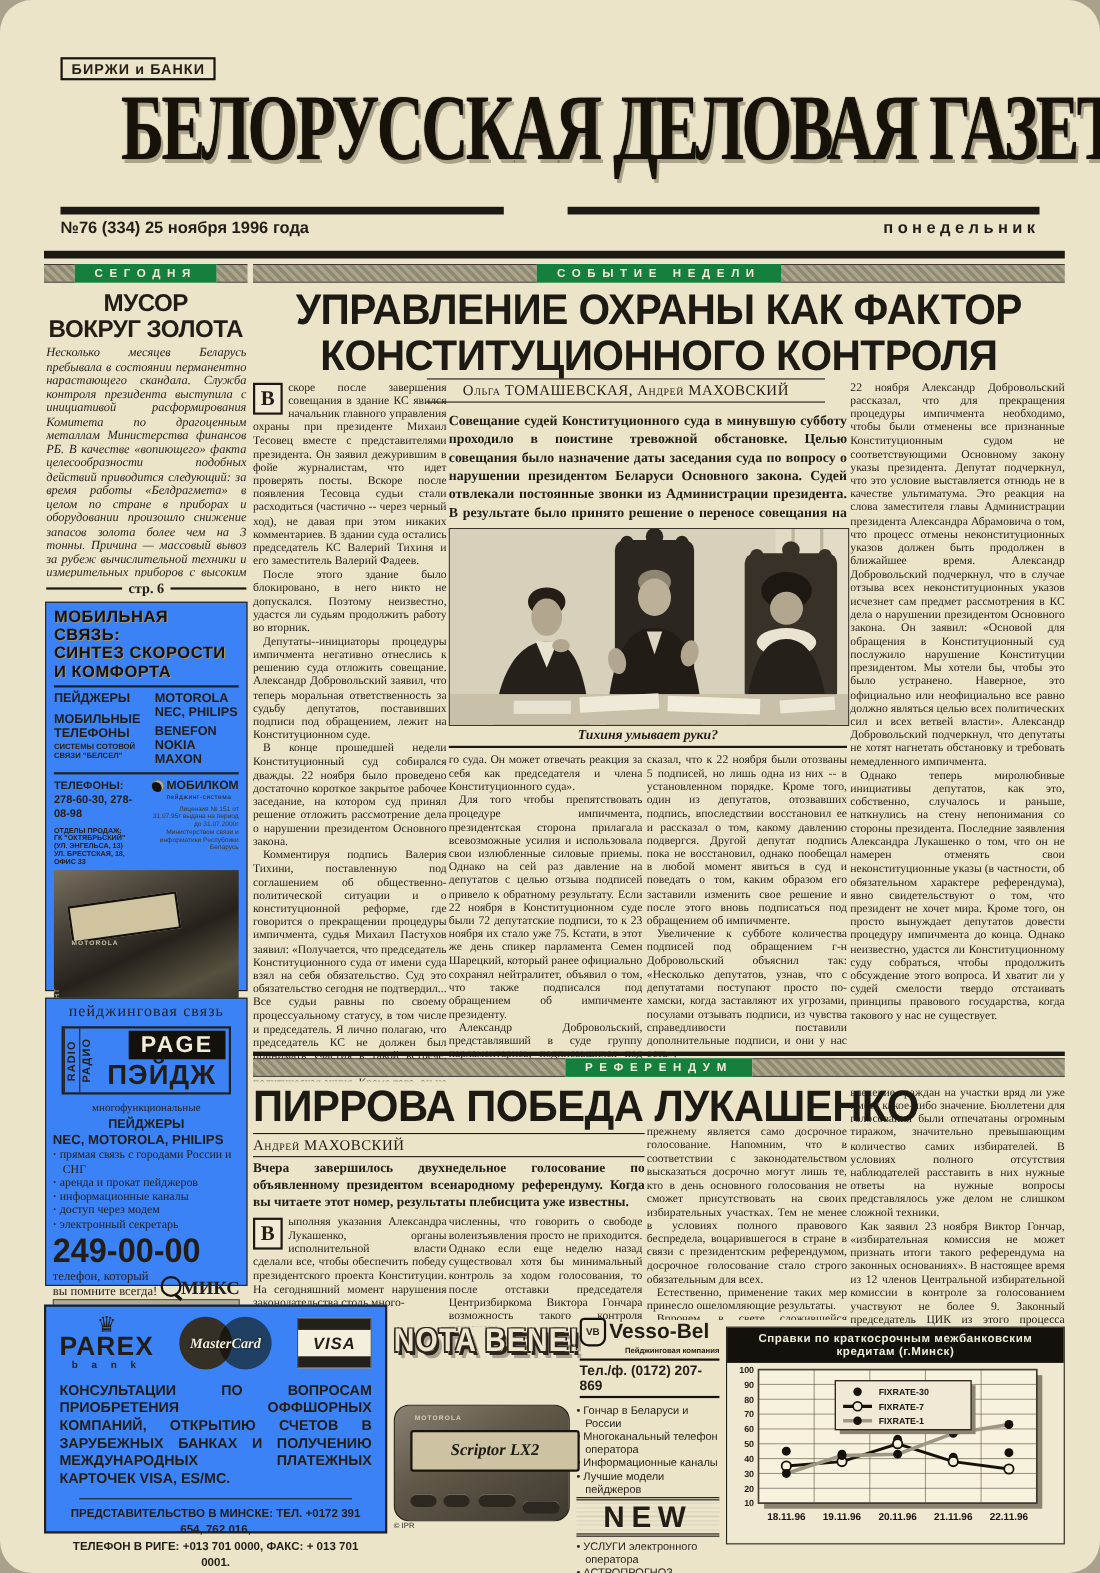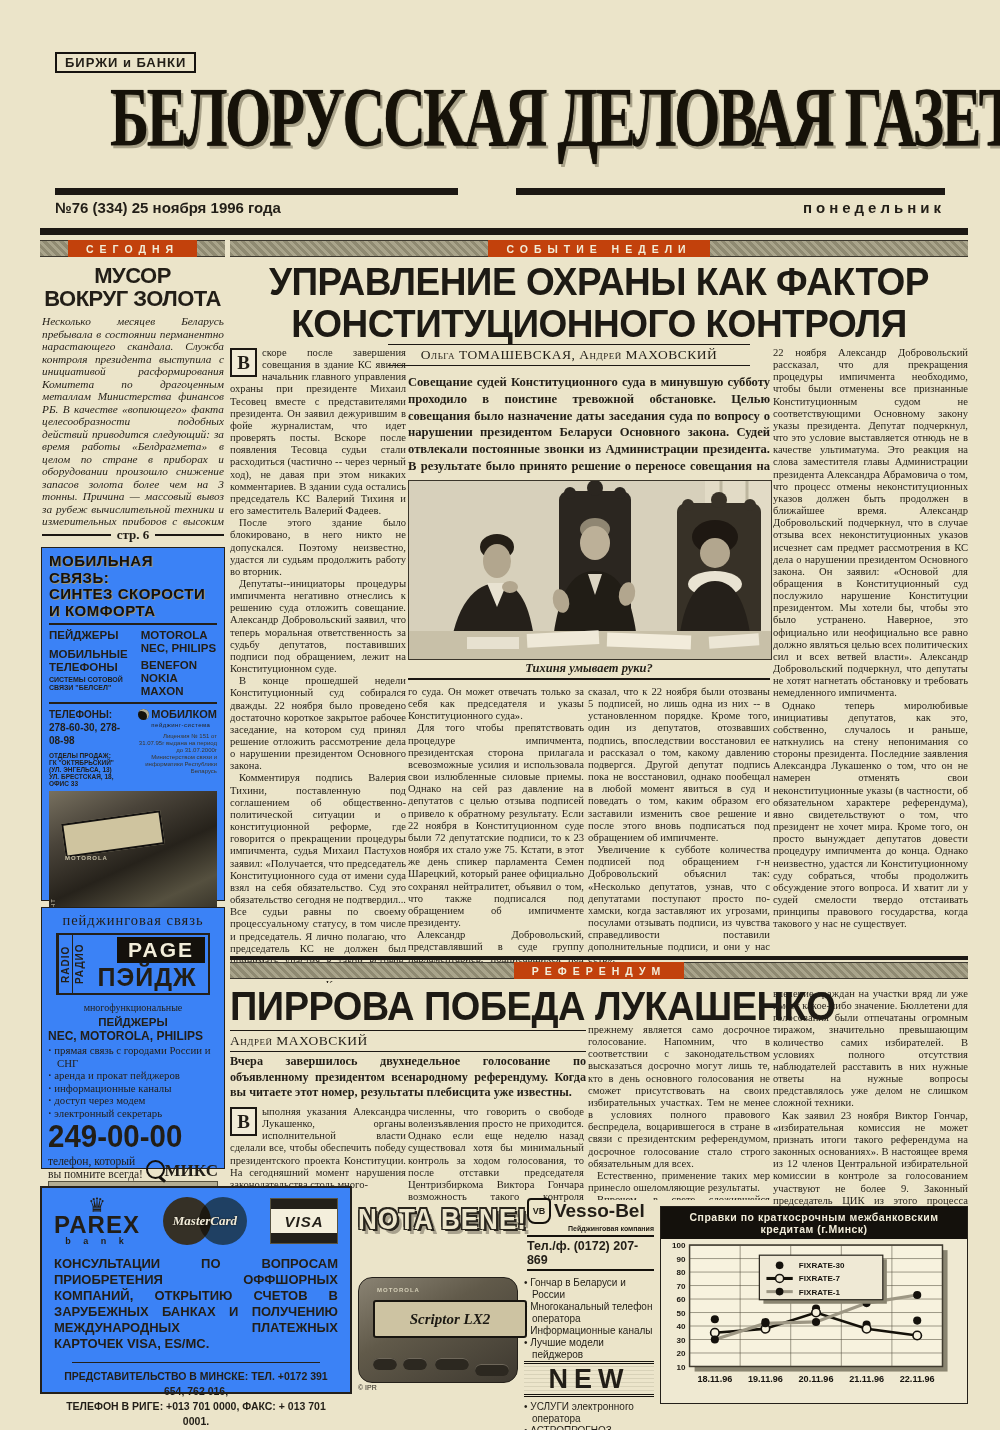--- a/index.html
+++ b/index.html
@@ -1,30 +1,30 @@
 <!DOCTYPE html>
 <html><head>
 <meta charset="utf-8">
 <style>
   html,body{margin:0;padding:0;background:#a8a28c;}
   #page{position:relative;width:1000px;height:1430px;margin:0 auto;background:#ebe4c9;
-        font-family:"Liberation Serif",serif;color:#221e17;overflow:hidden;}
+        font-family:"Liberation Serif",serif;color:#221e17;overflow:hidden;border-radius:29px;}
   .abs{position:absolute;}
   .hline{position:absolute;background:#1c1813;}
   
   .kicker{border:2px solid #161310;padding:1px 8px;font:bold 13px "Liberation Sans",sans-serif;letter-spacing:1px;background:#ebe4c9;}
   .bdg-title{left:0;right:0;top:74px;text-align:center;font-weight:bold;font-size:76px;line-height:1;
     white-space:nowrap;letter-spacing:-3px;color:#161209;transform:scaleX(.78) scaleY(1.12);transform-origin:50% 0;
     text-shadow:3px 3px 0 rgba(90,84,62,.45), 0 0 1px #161209;}
   .issue{font:bold 15px "Liberation Sans",sans-serif;}
   .weekday{font:bold 15px "Liberation Sans",sans-serif;letter-spacing:4px;}
   
   .band{position:absolute;height:17px;display:flex;align-items:stretch;}
   .bseg{flex:1;background:repeating-linear-gradient(45deg,#8f8a72 0 3px,#a9a48b 3px 6px);border-top:1px solid #3d3930;border-bottom:1px solid #3d3930;}
-  .bcore{background:#c2410c;color:#f2edd9;font:bold 10.5px "Liberation Sans",sans-serif;letter-spacing:6px;
+  .bcore{background:#15803d;color:#f2edd9;font:bold 10.5px "Liberation Sans",sans-serif;letter-spacing:6px;
          display:flex;align-items:center;justify-content:center;padding:0 18px;white-space:nowrap;}
   
   .main-headline{text-align:center;font:bold 37px "Liberation Sans",sans-serif;line-height:1.08;letter-spacing:-.5px;color:#1d1a14;transform:scaleY(1.05);transform-origin:50% 0;}
   .ref-headline{font:bold 38px "Liberation Sans",sans-serif;letter-spacing:-.5px;color:#1d1a14;transform:scaleY(1.05);transform-origin:0 0;white-space:nowrap;}
   .byline{font-variant:small-caps;font-size:13.5px;letter-spacing:.5px;text-align:center;padding:2px 0;}
   .rule-t{border-top:1.5px solid #1c1813;}
   .rule-b{border-bottom:1.5px solid #1c1813;}
   
   .bodytext{font-size:10.6px;line-height:12.15px;text-align:justify;overflow:hidden;}
   .bodytext p{margin:0;text-indent:9px;}
@@ -260,21 +260,21 @@
       <rect x="118" y="151" width="72" height="14" fill="#efe9d8" transform="rotate(-3 154 158)"></rect>
       <rect x="198" y="153" width="84" height="14" fill="#f2ecdb" transform="rotate(2 240 160)"></rect>
       <rect x="58" y="156" width="52" height="12" fill="#e7e1d0"></rect>
       <rect x="300" y="154" width="50" height="12" fill="#ece6d5" transform="rotate(-4 325 160)"></rect>
     </svg>
   </div>
   <div class="abs caption" style="left:408px;top:661px;width:362px;">Тихиня умывает руки?</div>
   <div class="hline" style="left:408px;top:678px;width:362px;height:2px;"></div>
 
   <div class="abs bodytext" style="left:408px;top:686px;width:176px;height:296px;">
-    <p class="noind">го суда. Он может отвечать только за себя как председателя и указы Конституционного суда».</p>
+    <p class="noind">го суда. Он может отвечать реакция за себя как председателя и члена Конституционного суда».</p>
     <p>Для того чтобы препятствовать процедуре импичмента, президентская сторона прилагала всевозможные усилия и использовала свои излюбленные силовые приемы. Однако на сей раз давление на депутатов с целью отзыва подписей привело к обратному результату. Если 22 ноября в Конституционном суде были 72 депутатские подписи, то к 23 ноября их стало уже 75. Кстати, в этот же день спикер парламента Семен Шарецкий, который ранее официально сохранял нейтралитет, объявил о том, что также подписался под обращением об импичменте президенту.</p>
     <p>Александр Добровольский, представлявший в суде группу парламентариев, подписавшихся под обращением, рас-</p>
   </div>
   <div class="abs bodytext" style="left:588px;top:686px;width:182px;height:296px;">
     <p class="noind">сказал, что к 22 ноября были отозваны 5 подписей, но лишь одна из них -- в установленном порядке. Кроме того, один из депутатов, отозвавших подпись, впоследствии восстановил ее и рассказал о том, какому давлению подвергся. Другой депутат подпись пока не восстановил, однако пообещал в любой момент явиться в суд и поведать о том, каким образом его заставили изменить свое решение и после этого вновь подписаться под обращением об импичменте.</p>
     <p>Увеличение к субботе количества подписей под обращением г-н Добровольский объяснил так: «Несколько депутатов, узнав, что с депутатами поступают просто по-хамски, когда заставляют их угрозами, посулами отзывать подписи, из чувства справедливости поставили дополнительные подписи, и они у нас есть».</p>
   </div>
   <div class="abs bodytext" style="left:773px;top:347px;width:195px;height:608px;">
     <p class="noind">22 ноября Александр Добровольский рассказал, что для прекращения процедуры импичмента необходимо, чтобы были отменены все признанные Конституционным судом не соответствующими Основному закону указы президента. Депутат подчеркнул, что это условие выставляется отнюдь не в качестве ультиматума. Это реакция на слова заместителя главы Администрации президента Александра Абрамовича о том, что процесс отмены неконституционных указов должен быть продолжен в ближайшее время. Александр Добровольский подчеркнул, что в случае отзыва всех неконституционных указов исчезнет сам предмет рассмотрения в КС дела о нарушении президентом Основного закона. Он заявил: «Основой для обращения в Конституционный суд послужило нарушение Конституции президентом. Мы хотели бы, чтобы это было устранено. Наверное, это официально или неофициально все равно должно являться целью всех политических сил и всех ветвей власти». Александр Добровольский подчеркнул, что депутаты не хотят нагнетать обстановку и требовать немедленного импичмента.</p>
     <p>Однако теперь миролюбивые инициативы депутатов, как это, собственно, случалось и раньше, наткнулись на стену непонимания со стороны президента. Последние заявления Александра Лукашенко о том, что он не намерен отменять свои неконституционные указы (в частности, об обязательном характере референдума), явно свидетельствуют о том, что президент не хочет мира. Кроме того, он просто вынуждает депутатов довести процедуру импичмента до конца. Однако неизвестно, удастся ли Конституционному суду собраться, чтобы продолжить обсуждение этого вопроса. И хватит ли у судей смелости твердо отстаивать принципы правового государства, когда такового у нас не существует.</p>

